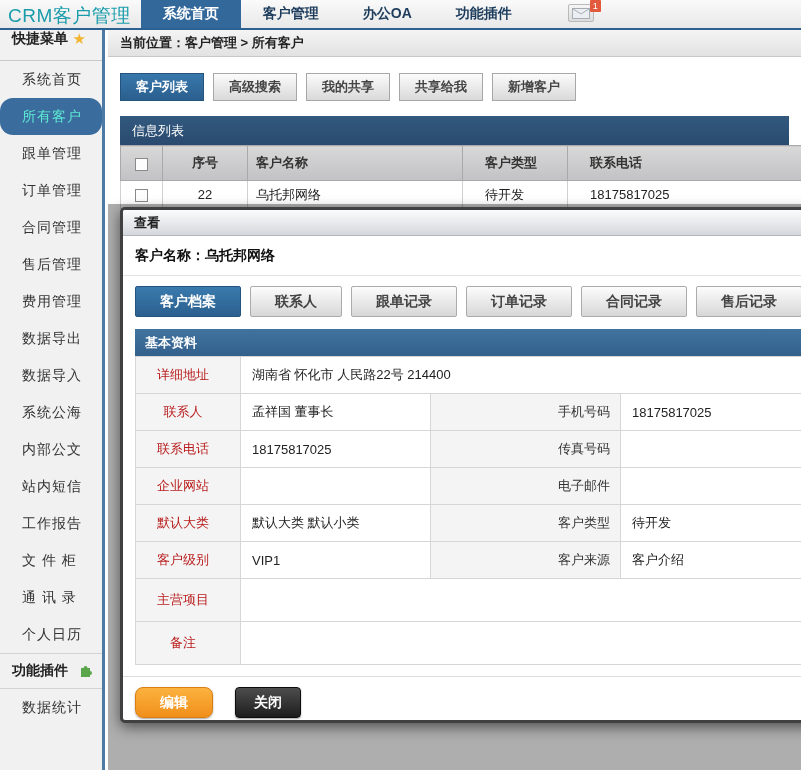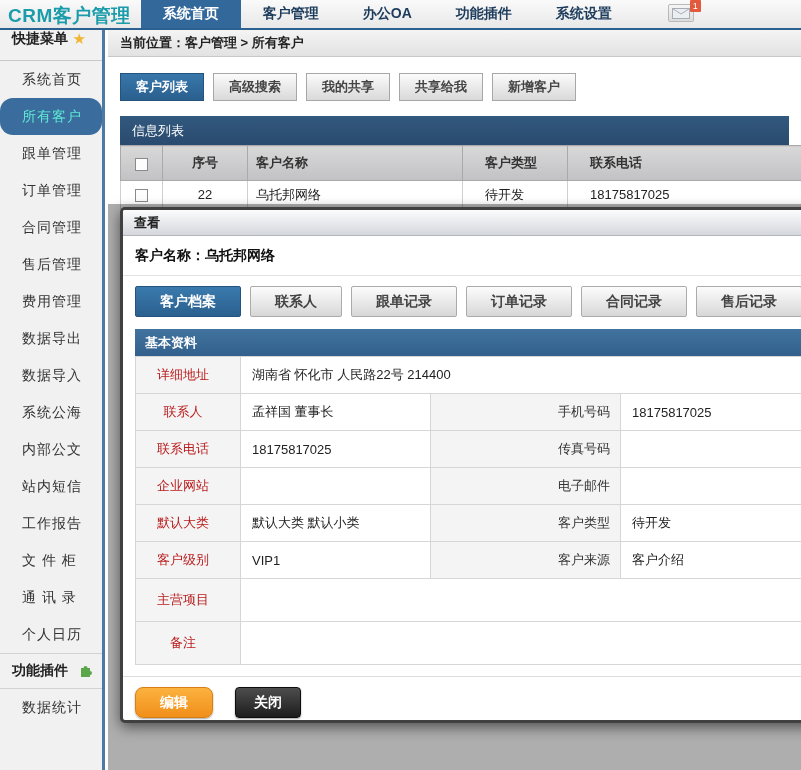--- a/index.html
+++ b/index.html
@@ -4,21 +4,21 @@
 <style>
   * { margin:0; padding:0; box-sizing:border-box; }
   html,body { width:801px; height:770px; overflow:hidden; background:#fff;
               font-family:"Liberation Sans","DejaVu Sans",sans-serif; }
   .stage { position:relative; width:801px; height:770px; overflow:hidden; }
 
   
   .topbar { position:absolute; left:0; top:0; width:801px; height:30px;
             background:linear-gradient(#fafafa,#e8e8e8); border-bottom:2px solid #2a6190;
             display:flex; align-items:stretch; z-index:3; }
-  .logo { color:#1b9cab; font-size:19px; font-weight:bold; padding:3px 10px 0 8px;
+  .logo { color:#1b9cab; font-size:19px; font-weight:normal; padding:3px 10px 0 8px;
           letter-spacing:0.5px; white-space:nowrap; }
   .nav-item { display:flex; align-items:center; padding:0 22px; font-size:14px;
               font-weight:bold; color:#1d3c5c; cursor:pointer; }
   .nav-item.active { background:#33689b; color:#fff; }
   .mail-wrap { position:relative; margin:4px 0 0 34px; width:26px; height:19px; }
   .mail-box { width:26px; height:18px; background:linear-gradient(#f6f6f6,#dcdcdc);
               border:1px solid #b9b9b9; border-radius:2px; position:relative; }
   .mail-box svg { position:absolute; left:3px; top:3px; }
   .mail-badge { position:absolute; right:-7px; top:-4px; min-width:11px; height:12px;
                 background:#e2593c; color:#fff; font-size:9px; line-height:12px;
@@ -106,21 +106,20 @@
 <body>
 
 <div class="stage">
 
   <div class="topbar">
     <div class="logo">CRM客户管理</div>
     <div class="nav-item active">系统首页</div>
     <div class="nav-item">客户管理</div>
     <div class="nav-item">办公OA</div>
     <div class="nav-item">功能插件</div>
-    <div class="nav-item">系统设置</div>
     <div class="mail-wrap">
       <div class="mail-box">
         <svg width="18" height="11" viewBox="0 0 18 11">
           <rect x="0.5" y="0.5" width="17" height="10" fill="#eceff2" stroke="#a7adb5"></rect>
           <path d="M0.5,0.5 L9,6 L17.5,0.5" fill="none" stroke="#a7adb5"></path>
         </svg>
       </div>
       <div class="mail-badge">1</div>
     </div>
   </div>

